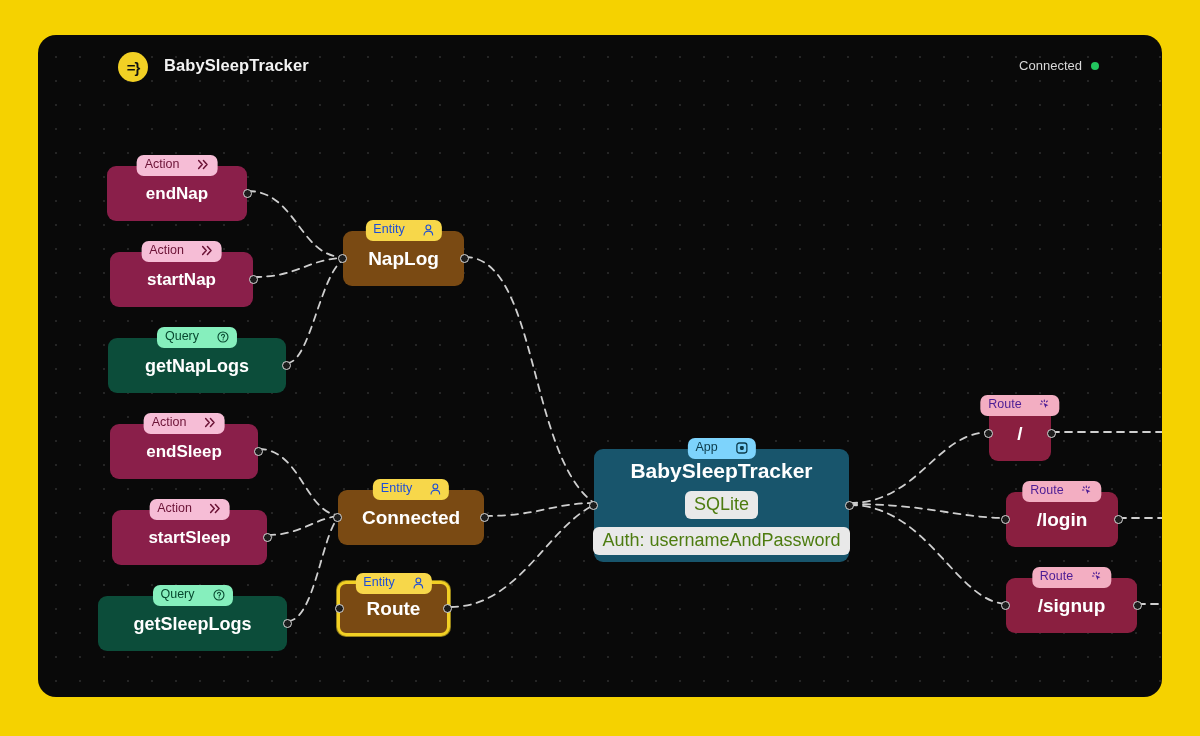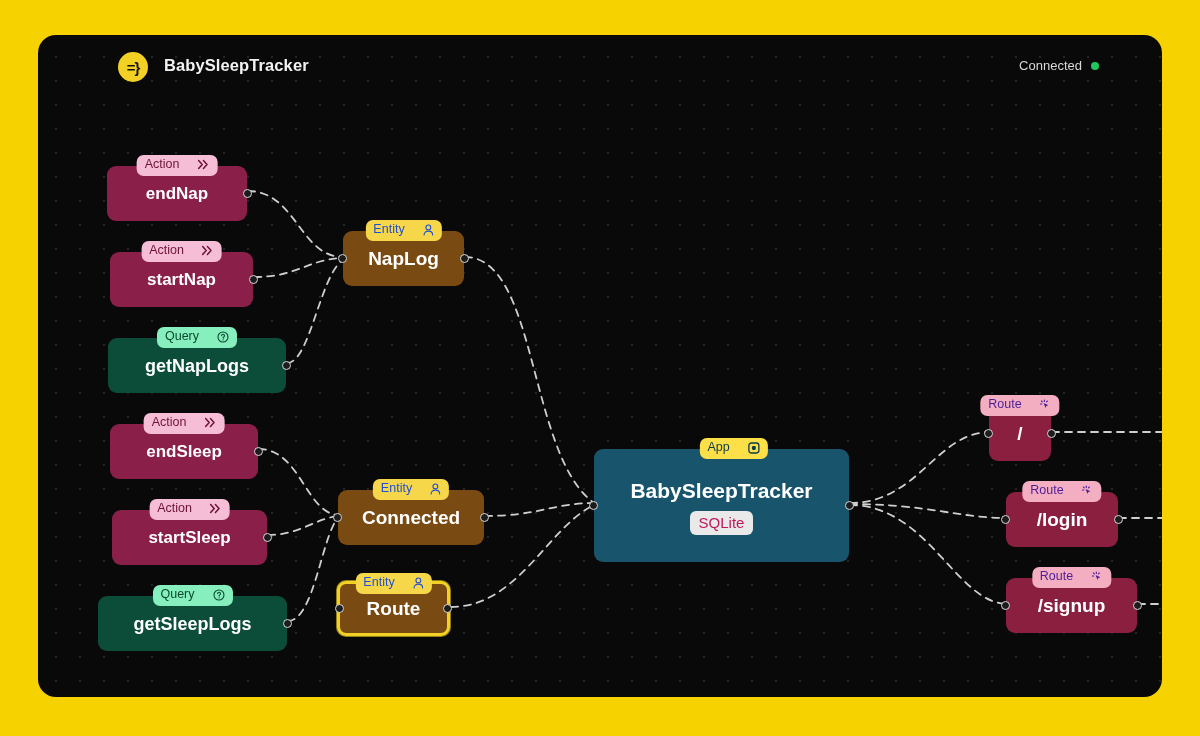--- a/index.html
+++ b/index.html
@@ -122,32 +122,32 @@
   .type-entity  { background: #7a4a13; }
   .type-entity  .title { font-size: 19px; }
   .type-entity  .badge { background: #f7d74a; color: #1d4ed8; }
 
   .type-route   { background: #8a1f40; }
   .type-route   .title { font-size: 19px; }
   .type-route   .badge { background: #f3aec2; color: #4c1d95; }
 
   .type-app     { background: #18556c; }
   .type-app     .title { font-size: 21px; }
-  .type-app     .badge { background: #fde047; color: #0c3c4c; margin-left: 12px; }
+  .type-app     .badge { background: #7dd3fc; color: #0c3c4c; }
 
   .node.selected {
     border: 3px solid #f2d024;
     box-shadow: 0 0 0 1px rgba(242,208,36,.6);
   }
 
   .chip {
     background: #e9e9e9;
-    color: #be185d;
+    color: #4d7c0f;
     border-radius: 6px;
-    font-size: 15px;
+    font-size: 18px;
     padding: 2px 9px 3px;
     margin-top: 8px;
     white-space: nowrap;
     line-height: 1.3;
   }
 
   .port {
     position: absolute;
     width: 9px; height: 9px;
     border-radius: 50%;
@@ -339,20 +339,21 @@
           <span>App</span>
           <span class="ico">
             <svg class="icn" width="12" height="12" viewBox="0 0 12 12">
                 <rect x="1" y="1" width="10" height="10" rx="2.4" fill="none" stroke="currentColor" stroke-width="1.3"></rect>
                 <rect x="4.1" y="4.1" width="3.8" height="3.8" rx="1.1" fill="currentColor"></rect>
               </svg>
           </span>
         </div>
         <div class="title">BabySleepTracker</div>
         <div class="chip">SQLite</div>
+        <div class="chip">Auth: usernameAndPassword</div>
         <span class="port left"></span>
         <span class="port right"></span>
       </div>
 
       <div class="node type-route" style="left:951px;top:371px;width:62px;height:55px;">
         <div class="badge">
           <span>Route</span>
           <span class="ico">
             <svg class="icn" width="12" height="12" viewBox="0 0 12 12">
                 <path d="M4.3 4.1 L9.1 6.2 L6.9 6.9 L6.2 9.1 Z" fill="currentColor"></path>

